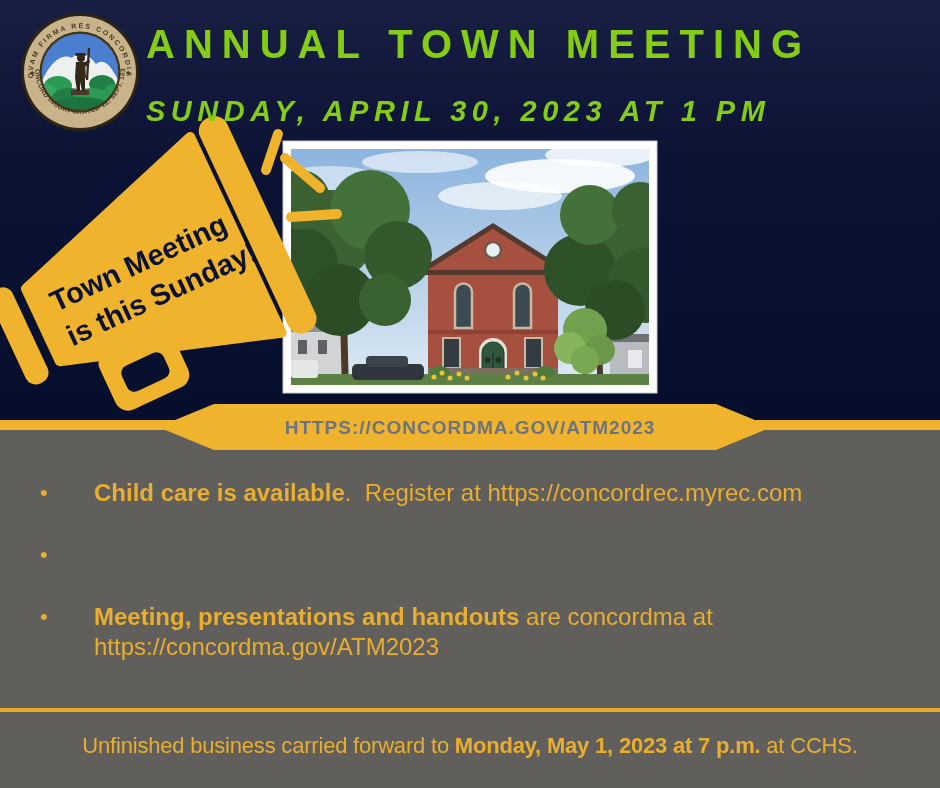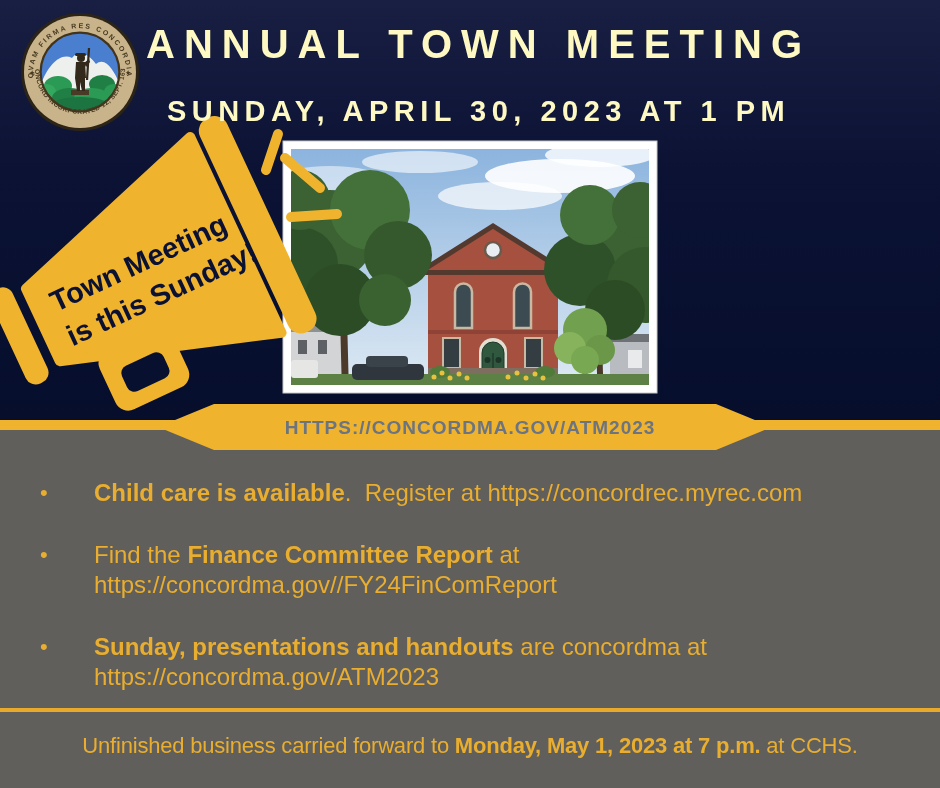--- a/index.html
+++ b/index.html
@@ -7,23 +7,23 @@
     position:relative;width:940px;height:788px;overflow:hidden;
     background:#081030;
     font-family:"Liberation Sans","DejaVu Sans",sans-serif;
   }
   .bg-navy{position:absolute;left:0;top:0;width:940px;height:429px;z-index:0;
     background:linear-gradient(180deg,#181f42 0%,#0b1234 40%,#060e2c 100%);}
   .bg-gray{position:absolute;left:0;top:429px;width:940px;height:359px;background:#605f5c;z-index:0;}
   svg.artwork{position:absolute;left:0;top:0;z-index:2;}
   svg text{font-family:"Liberation Sans","DejaVu Sans",sans-serif;}
 
-  .title-block{position:absolute;left:146px;top:24px;z-index:3;color:#fef9c3;text-align:center;}
+  .title-block{position:absolute;left:146px;top:24px;z-index:3;color:#84cc16;}
   .title{font-size:40px;font-weight:bold;letter-spacing:9px;line-height:40px;white-space:nowrap;}
-  .subtitle{font-size:29px;font-weight:bold;letter-spacing:5.5px;line-height:29px;margin-top:33px;white-space:nowrap;}
+  .subtitle{font-size:29px;font-weight:bold;letter-spacing:5.5px;line-height:29px;margin-top:33px;white-space:nowrap;font-style:italic;}
 
   .ribbon-url{position:absolute;left:0;top:416px;width:940px;text-align:center;z-index:3;
     color:#6b7480;font-weight:bold;font-size:19px;letter-spacing:1px;line-height:23px;}
 
   .bullets{position:absolute;left:40px;top:478px;width:870px;z-index:3;margin:0;padding:0;list-style:none;
     color:#e9ae2f;font-size:24px;line-height:30px;}
   .bullets li{display:flex;margin:0 0 32px 0;}
   .bullets .dot{width:22px;flex:0 0 22px;font-size:22px;line-height:30px;}
   .btxt{white-space:pre-wrap;margin-left:32px;}
   .btxt b{font-weight:bold;}
@@ -216,24 +216,23 @@
 
   <div class="ribbon-url">HTTPS://CONCORDMA.GOV/ATM2023</div>
 
   <ul class="bullets">
     <li>
       <span class="dot">•</span>
       <div class="btxt"><span></span><b>Child care is available</b><span>.  Register at https://concordrec.myrec.com</span><div></div></div>
     </li>
     <li>
       <span class="dot">•</span>
-      <div class="btxt"><span>Find the </span><b>Finance Committee Report</b><span> at</span><div>https://concordma.gov//FY24FinComReport</div></div>
     </li>
     <li>
       <span class="dot">•</span>
-      <div class="btxt"><span></span><b>Sunday, presentations and handouts</b><span> are concordma at</span><div>https://concordma.gov/ATM2023</div></div>
+      <div class="btxt"><span></span><b>Meeting, presentations and handouts</b><span> are concordma at</span><div>https://concordma.gov/ATM2023</div></div>
     </li>
   </ul>
 
   <div class="divider"></div>
 
   <div class="footer-text"><span>Unfinished business carried forward to </span><b>Monday, May 1, 2023 at 7 p.m.</b><span> at CCHS.</span></div>
 </div>
 
 </body></html>

